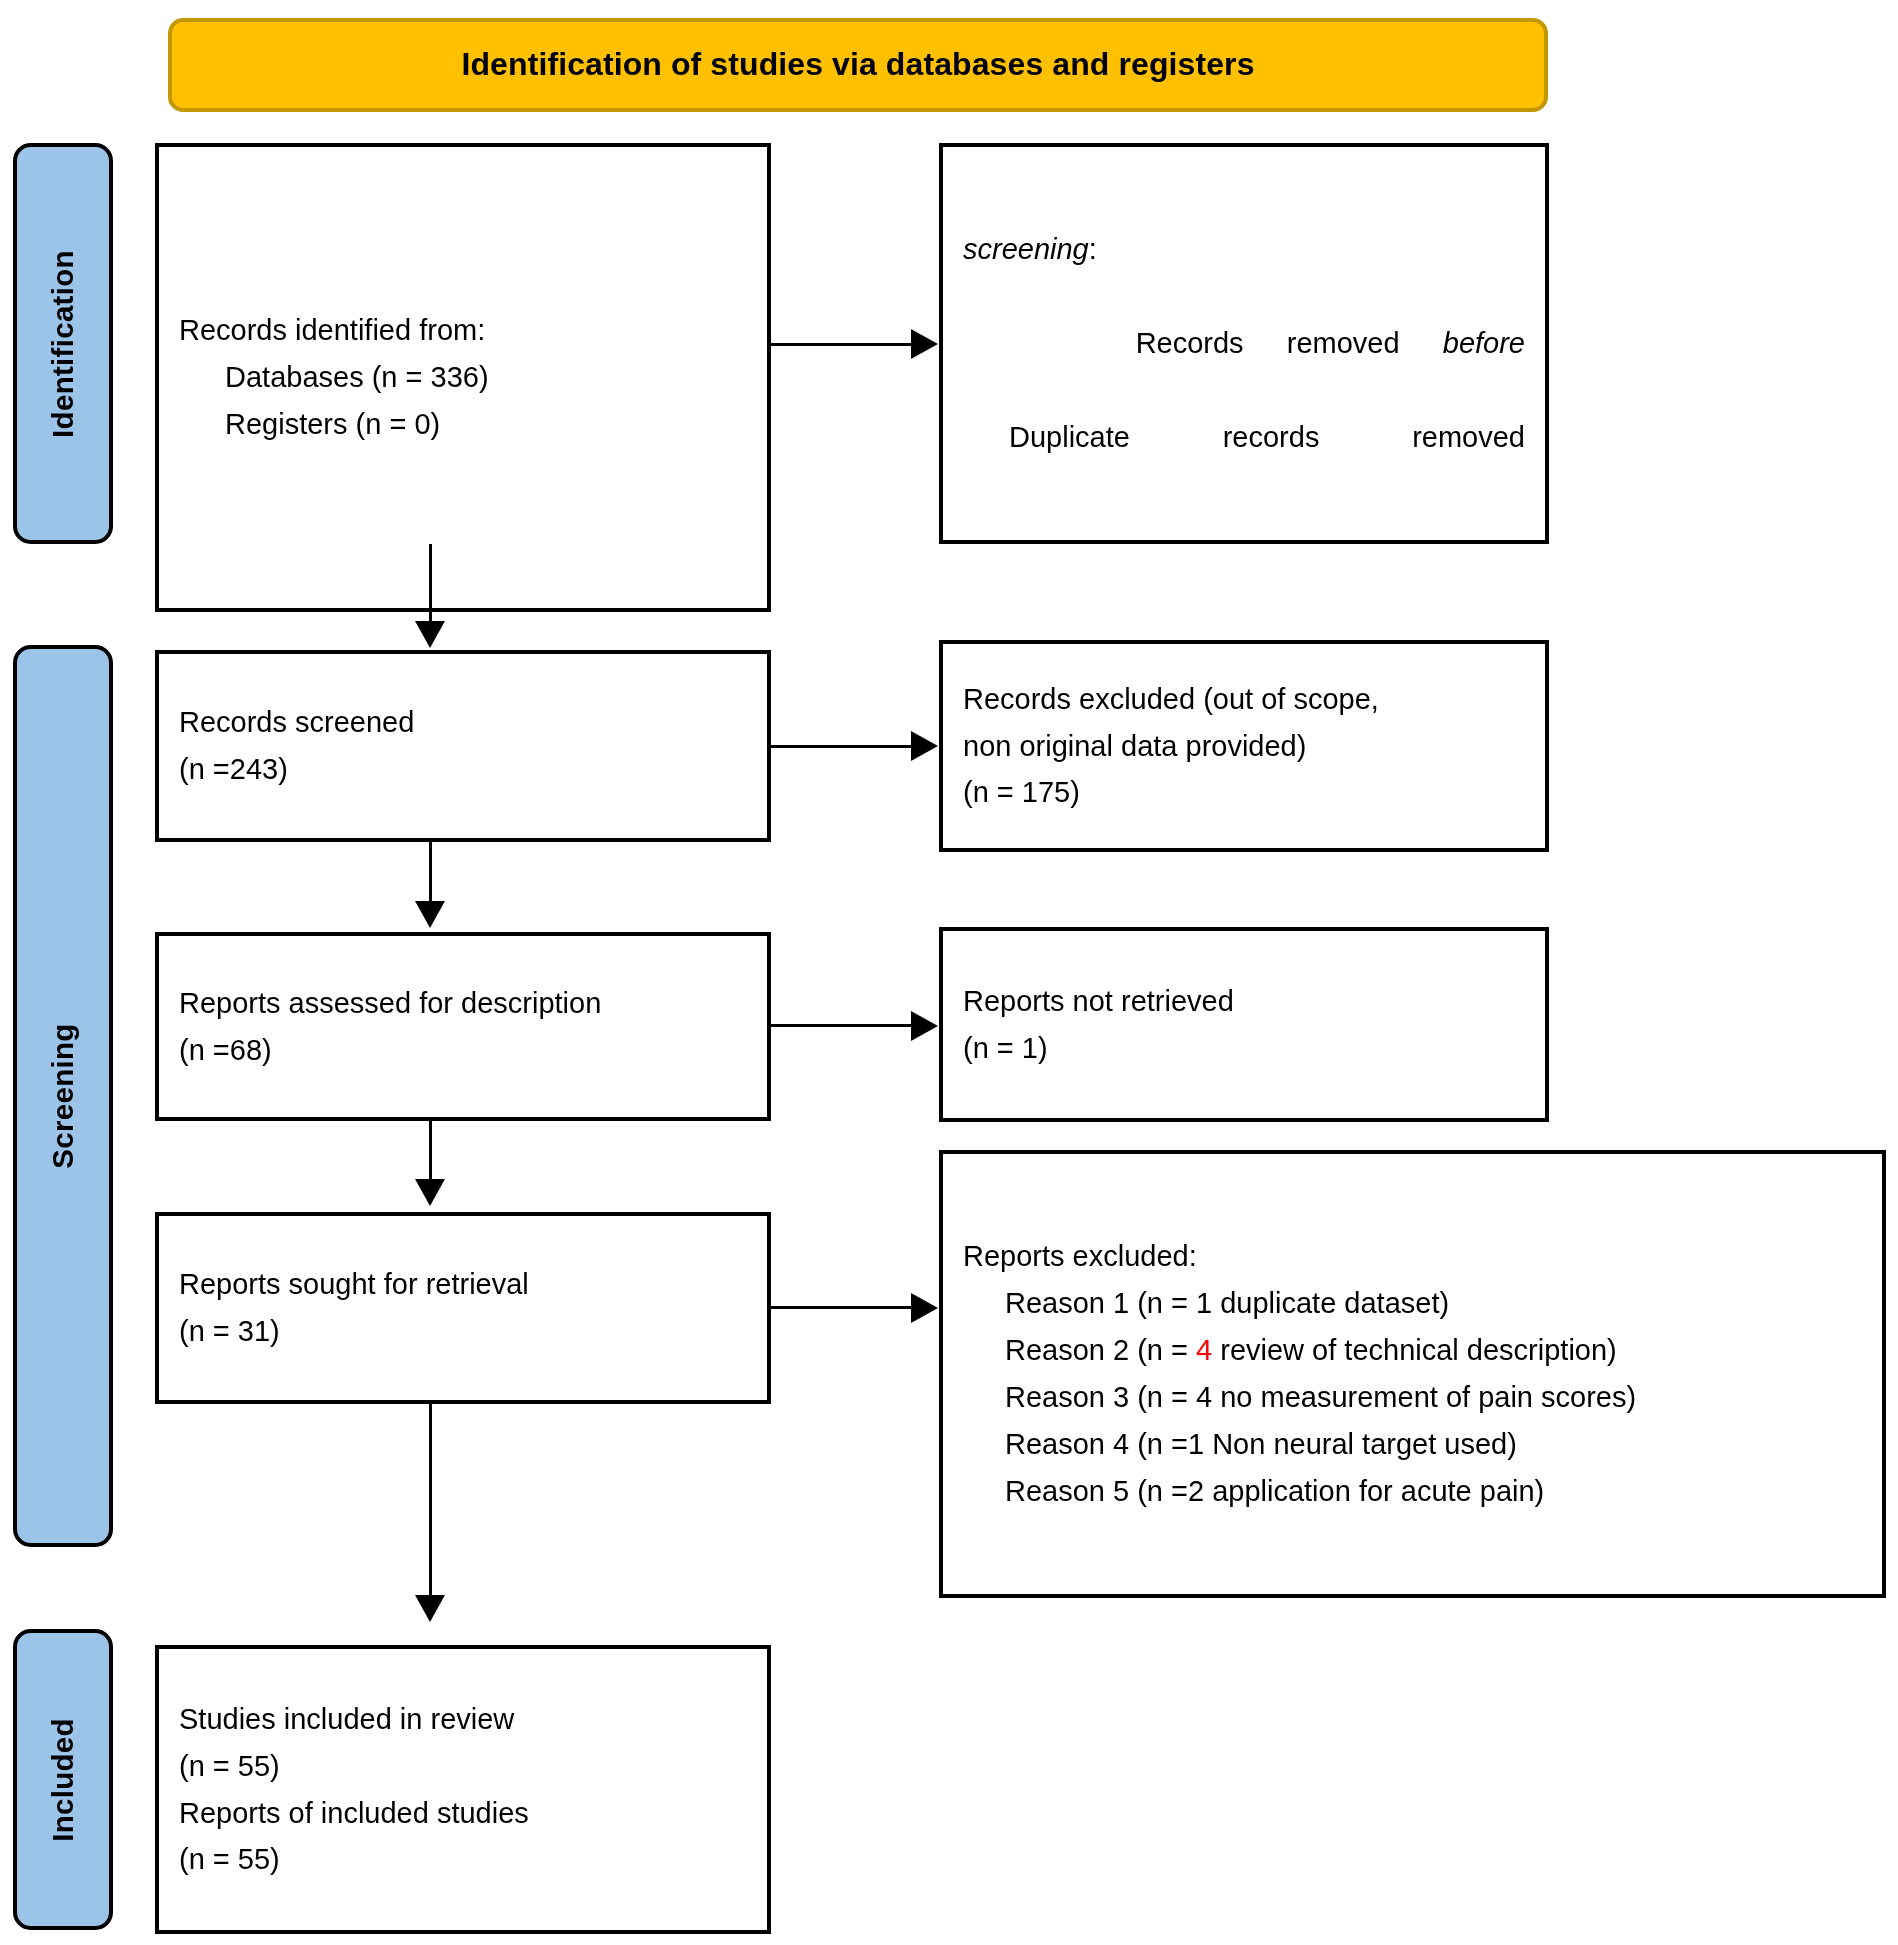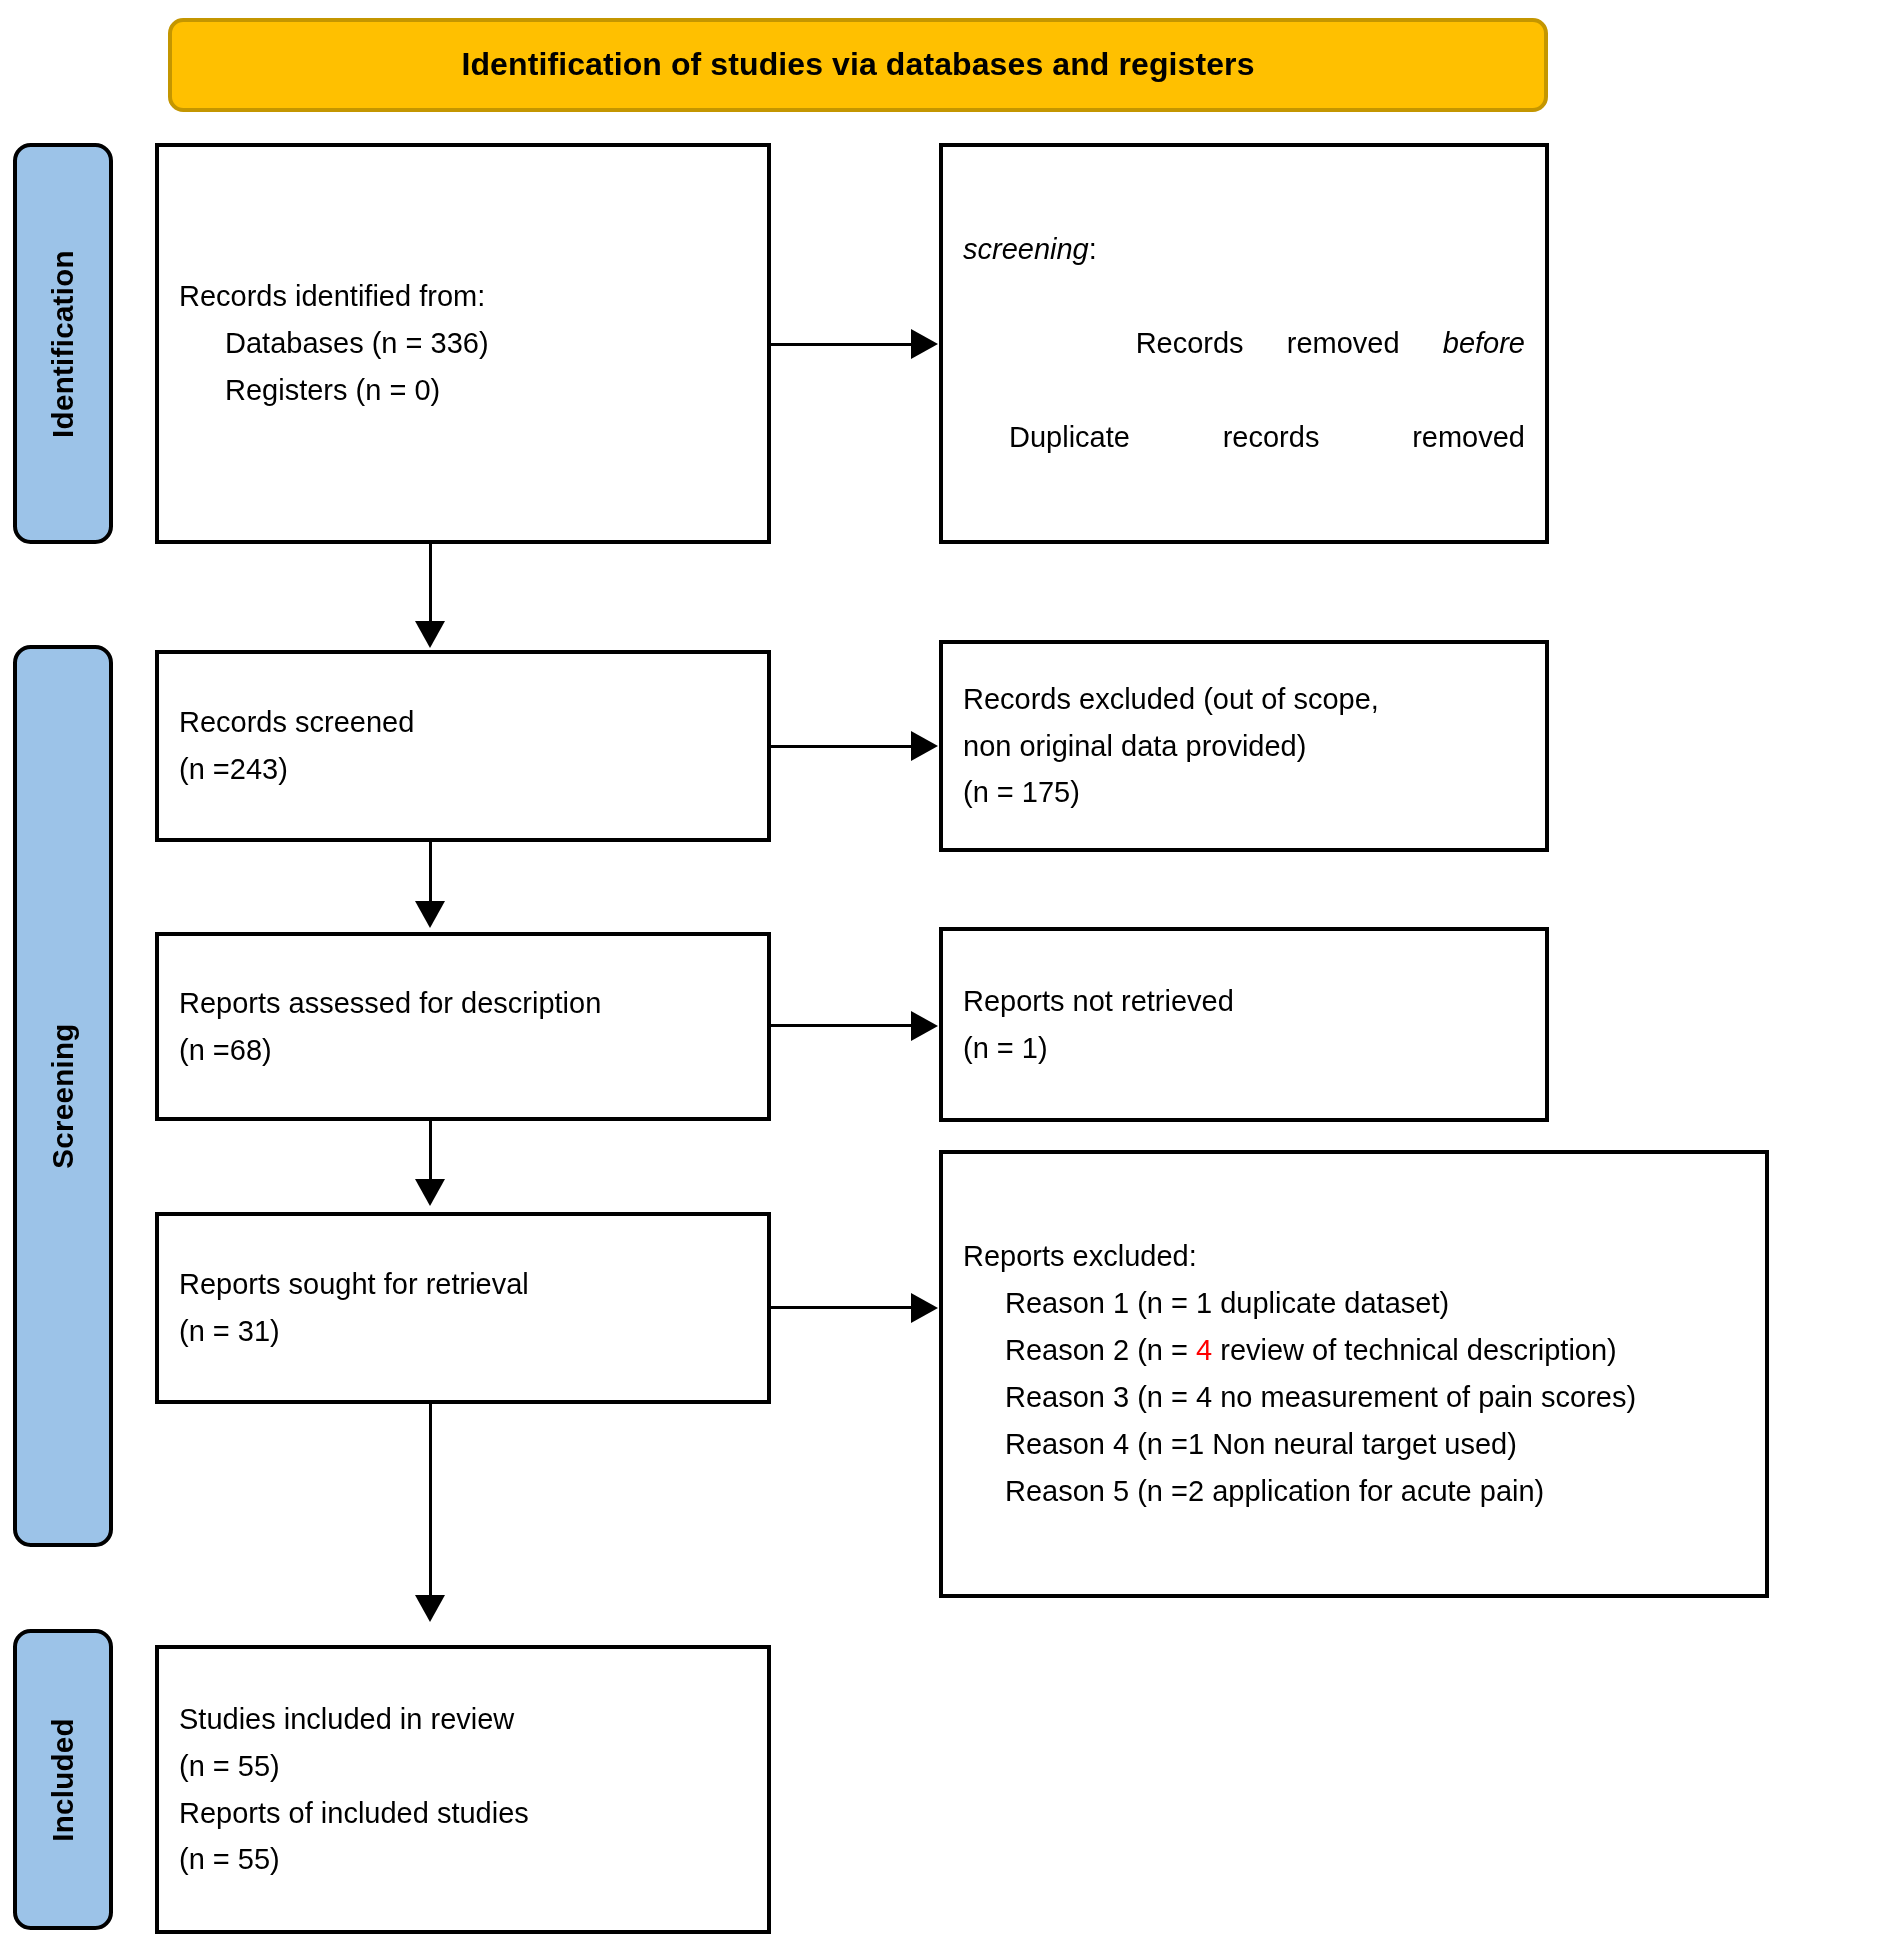--- a/index.html
+++ b/index.html
@@ -127,21 +127,21 @@
   </div>
 
   <div class="phase" style="left:13px; top:645px; width:100px; height:902px;">
     <span class="phase-label">Screening</span>
   </div>
 
   <div class="phase" style="left:13px; top:1629px; width:100px; height:301px;">
     <span class="phase-label">Included</span>
   </div>
 
-  <div class="box" style="left:155px; top:143px; width:616px; height:401px;">
+  <div class="box" style="left:155px; top:143px; width:616px; height:469px;">
     <div class="box-inner">
       <div class="line">Records identified from:</div>
       <div class="line indent">Databases (n = 336)</div>
       <div class="line indent">Registers (n = 0)</div>
     </div>
   </div>
 
   <div class="box" style="left:939px; top:143px; width:610px; height:401px;">
     <div class="box-inner">
       <div class="line"><span class="ital">screening</span><span>:</span></div>
@@ -199,21 +199,21 @@
   <div class="vline" style="left:429px; top:1120px; height:65px;"></div>
   <div class="arrow-down" style="left:415px; top:1179px;"></div>
 
   <div class="box" style="left:155px; top:1212px; width:616px; height:192px;">
     <div class="box-inner">
       <div class="line">Reports sought for retrieval</div>
       <div class="line">(n = 31)</div>
     </div>
   </div>
 
-  <div class="box" style="left:939px; top:1150px; width:830px; height:448px;">
+  <div class="box" style="left:939px; top:1150px; width:947px; height:448px;">
     <div class="box-inner">
       <div class="line">Reports excluded:</div>
       <div class="line indent-sm">Reason 1 (n = 1 duplicate dataset)</div>
       <div class="line indent-sm"><span>Reason 2 (n = </span><span class="red">4</span><span> review of technical description)</span></div>
       <div class="line indent-sm">Reason 3 (n = 4 no measurement of pain scores)</div>
       <div class="line indent-sm">Reason 4 (n =1 Non neural target used)</div>
       <div class="line indent-sm">Reason 5 (n =2 application for acute pain)</div>
     </div>
   </div>
 

